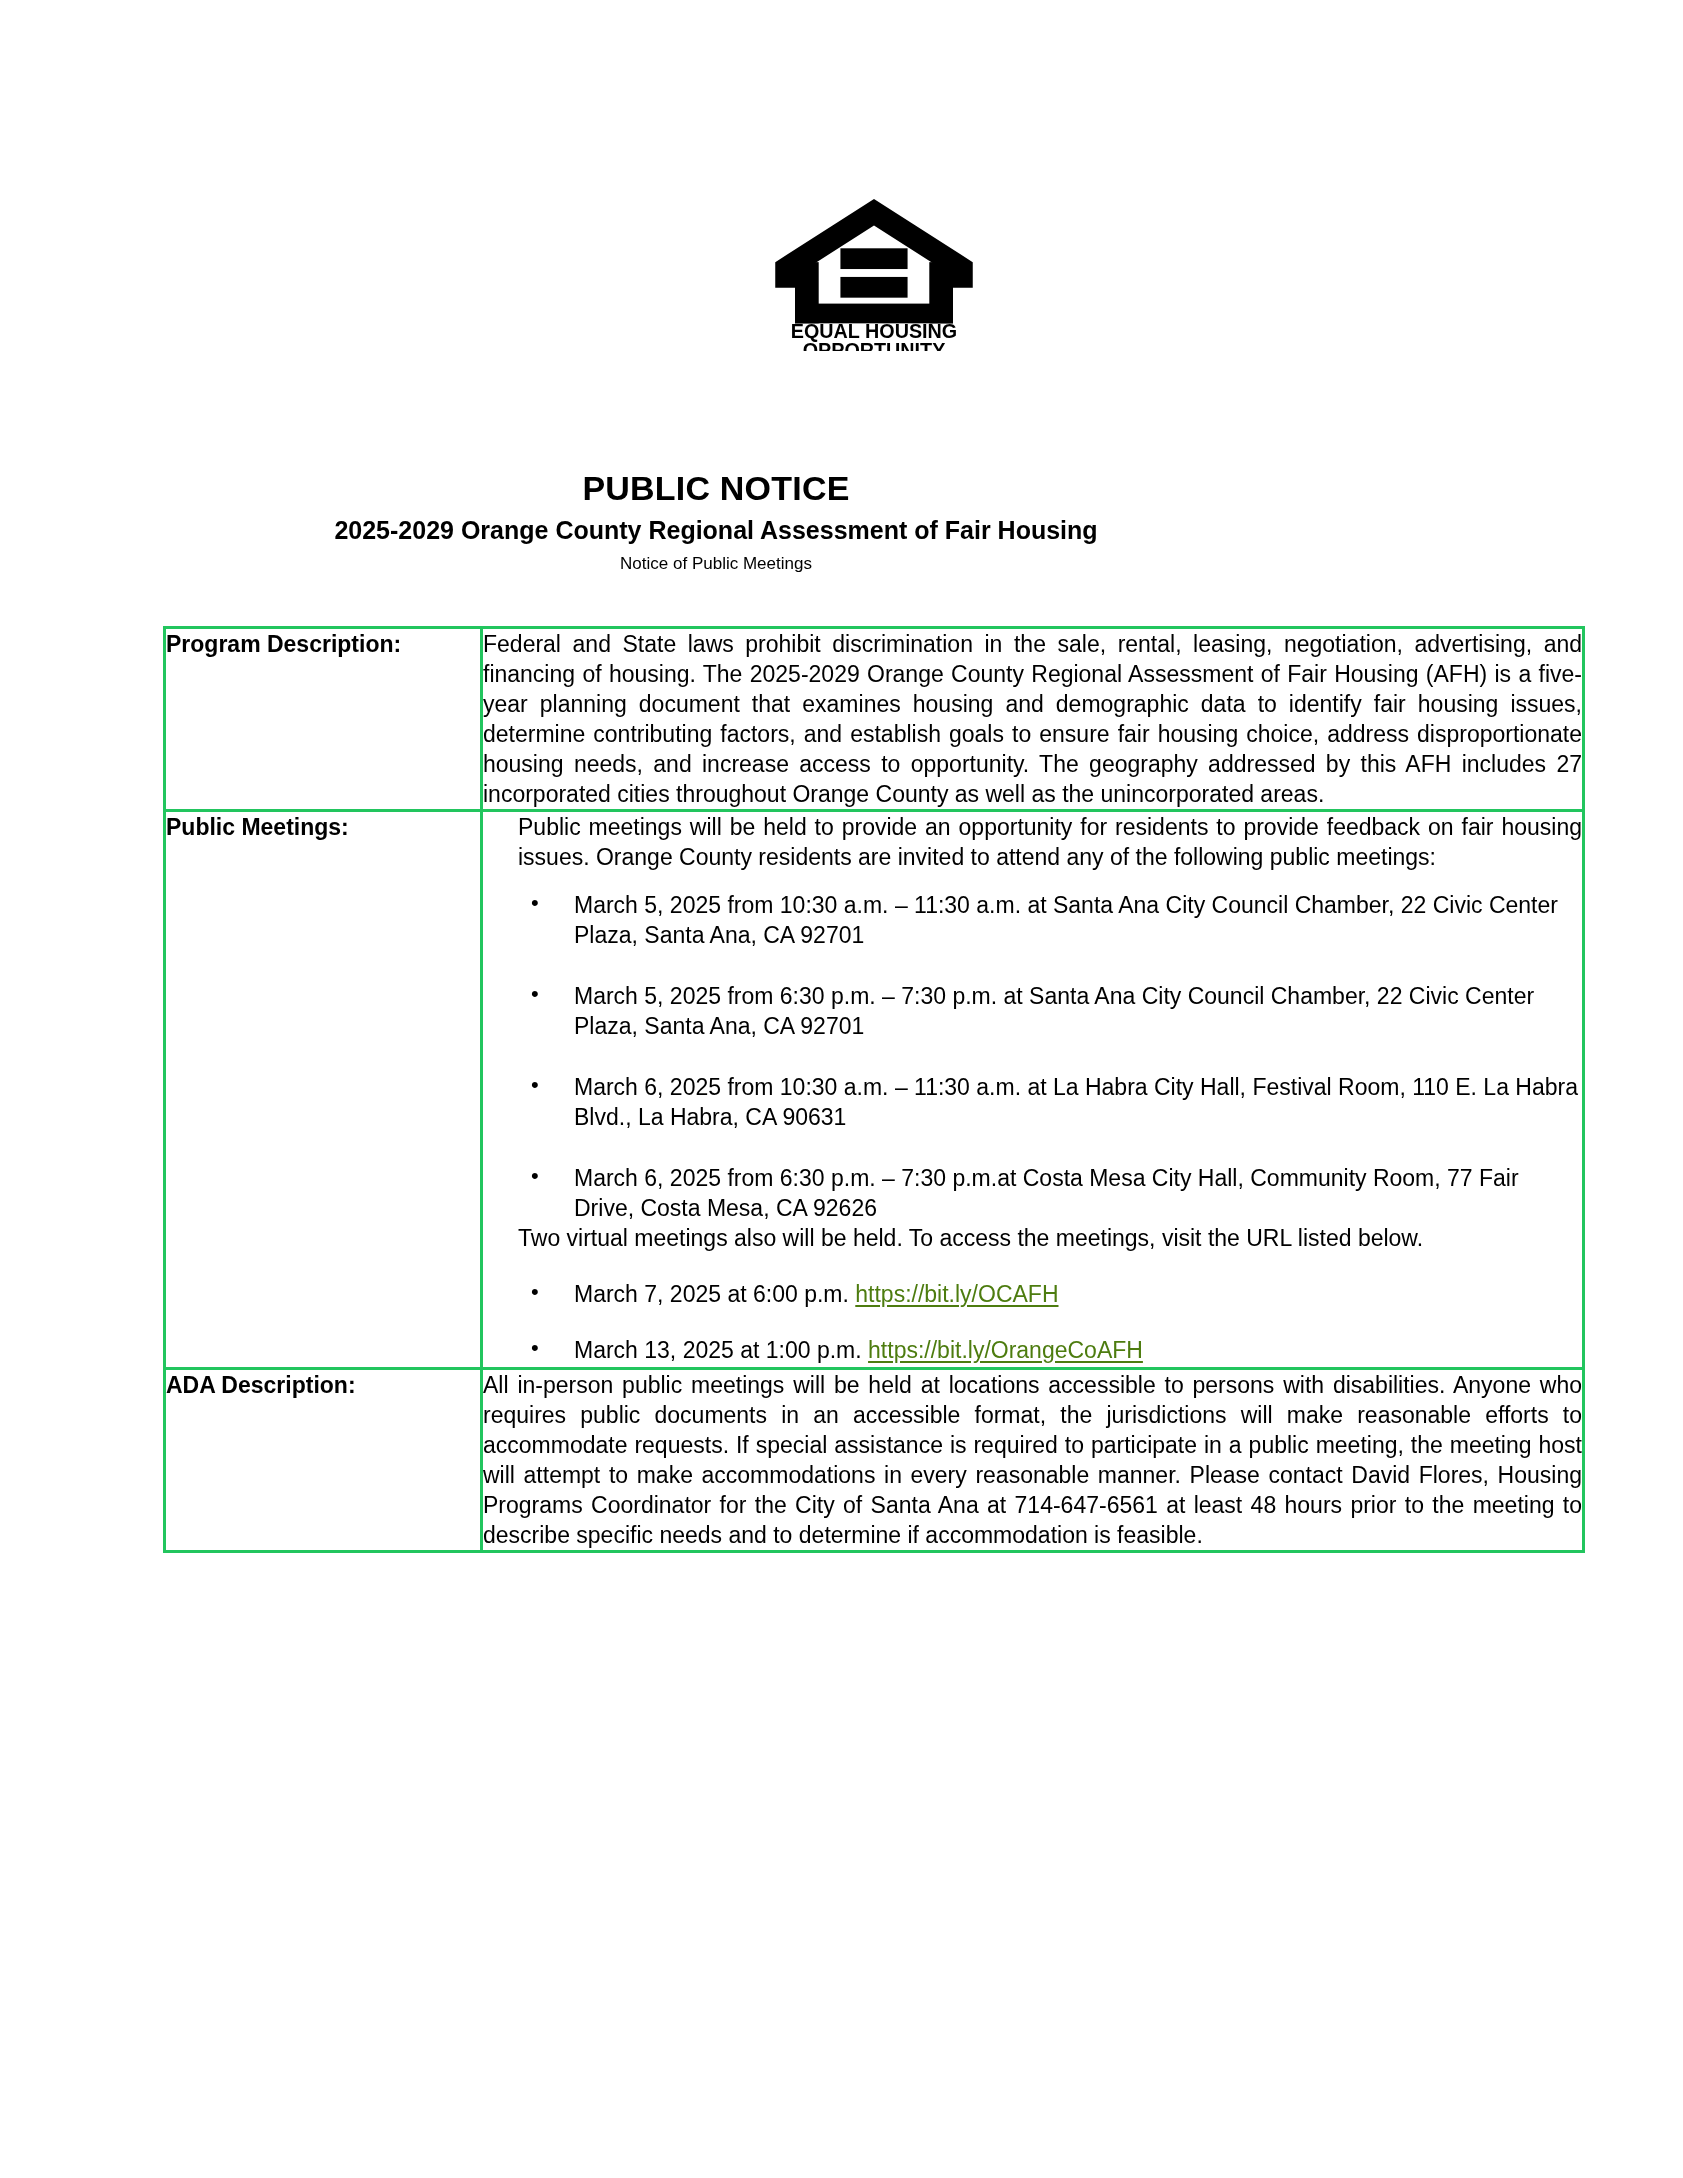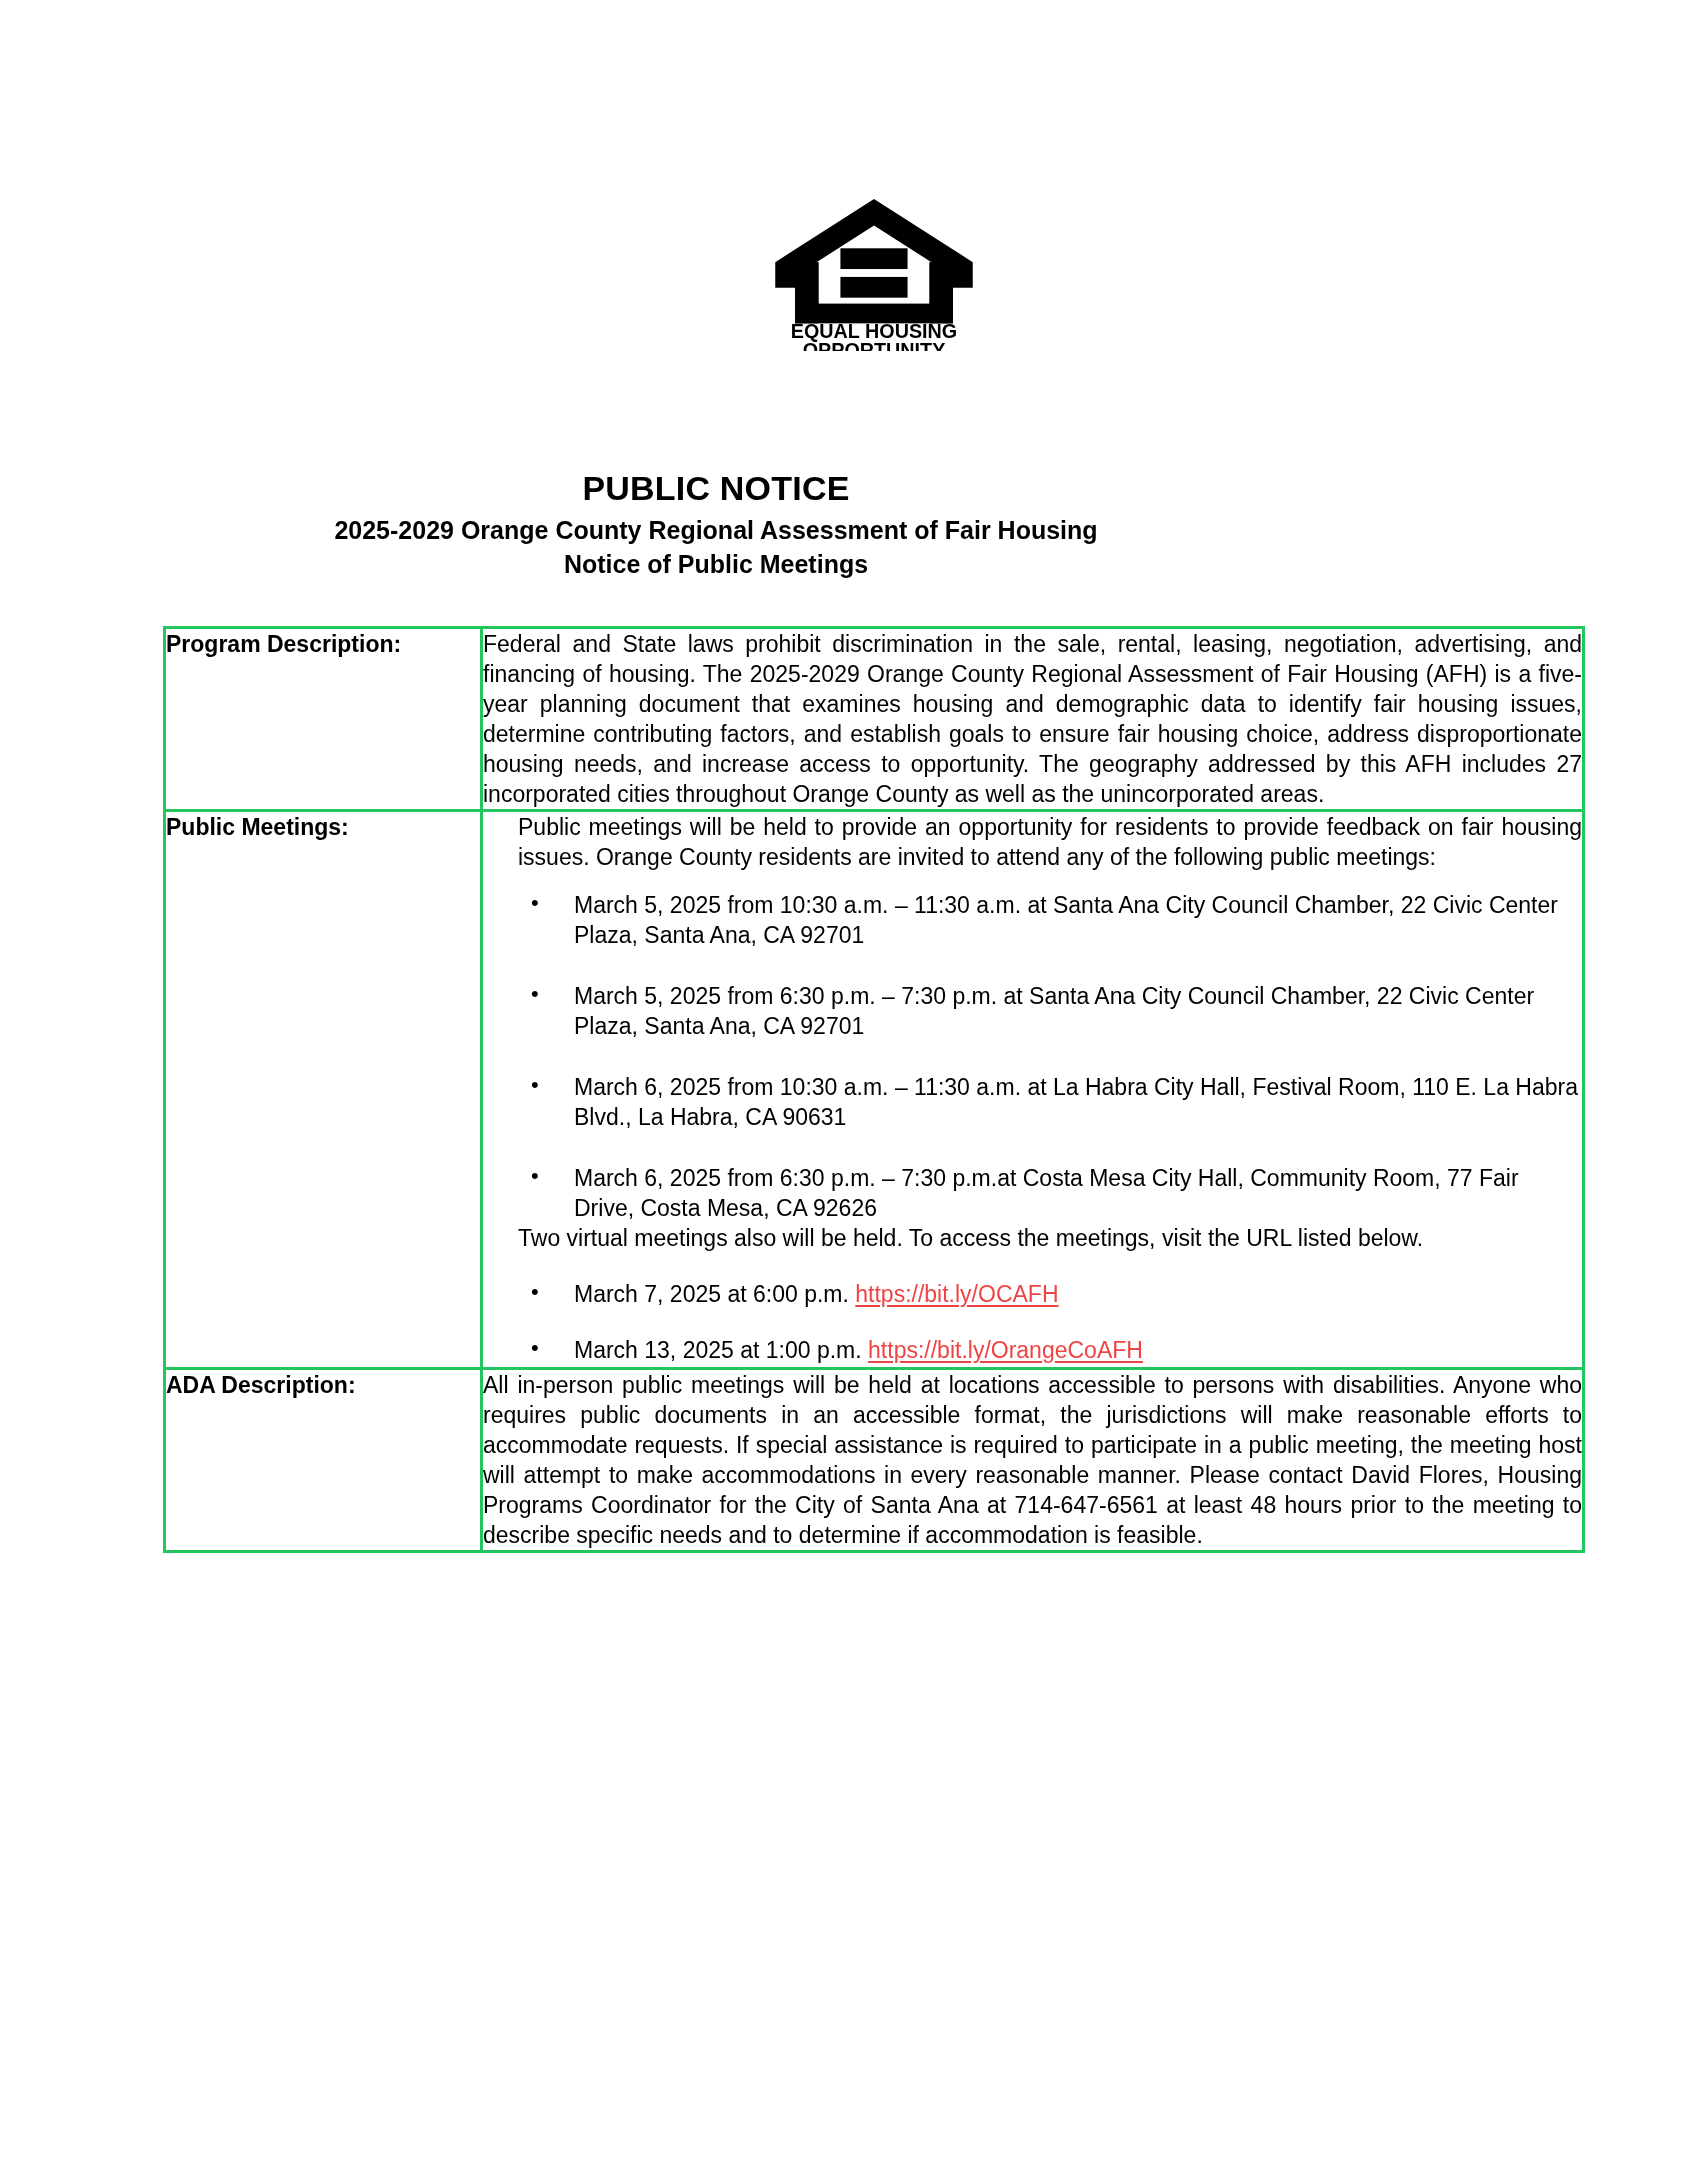--- a/index.html
+++ b/index.html
@@ -58,22 +58,22 @@
     line-height: 42px;
     margin: 0 0 4px 0;
   }
   .title-sub {
     font-size: 25px;
     font-weight: bold;
     line-height: 34px;
     margin: 0;
   }
   .title-sub2 {
-    font-size: 25px;
-    font-weight: bold;
+    font-size: 17px;
+    font-weight: normal;
     line-height: 34px;
     margin: 0;
   }
 
   
   .notice-table {
     position: absolute;
     top: 626px;
     left: 131px;
     width: 1422px;
@@ -158,21 +158,21 @@
     line-height: 30px;
   }
   .spacer-top {
     height: 18px;
   }
   .para-virtual {
     margin: 0 0 26px 0 !important;
     text-align: left;
   }
   a.doc-link {
-    color: #ef4444;
+    color: #4d7c0f;
     text-decoration: underline;
     text-underline-offset: 3px;
   }
 </style>
 </head>
 <body>
 
 <div class="page">
 
   <div class="logo-wrap">

